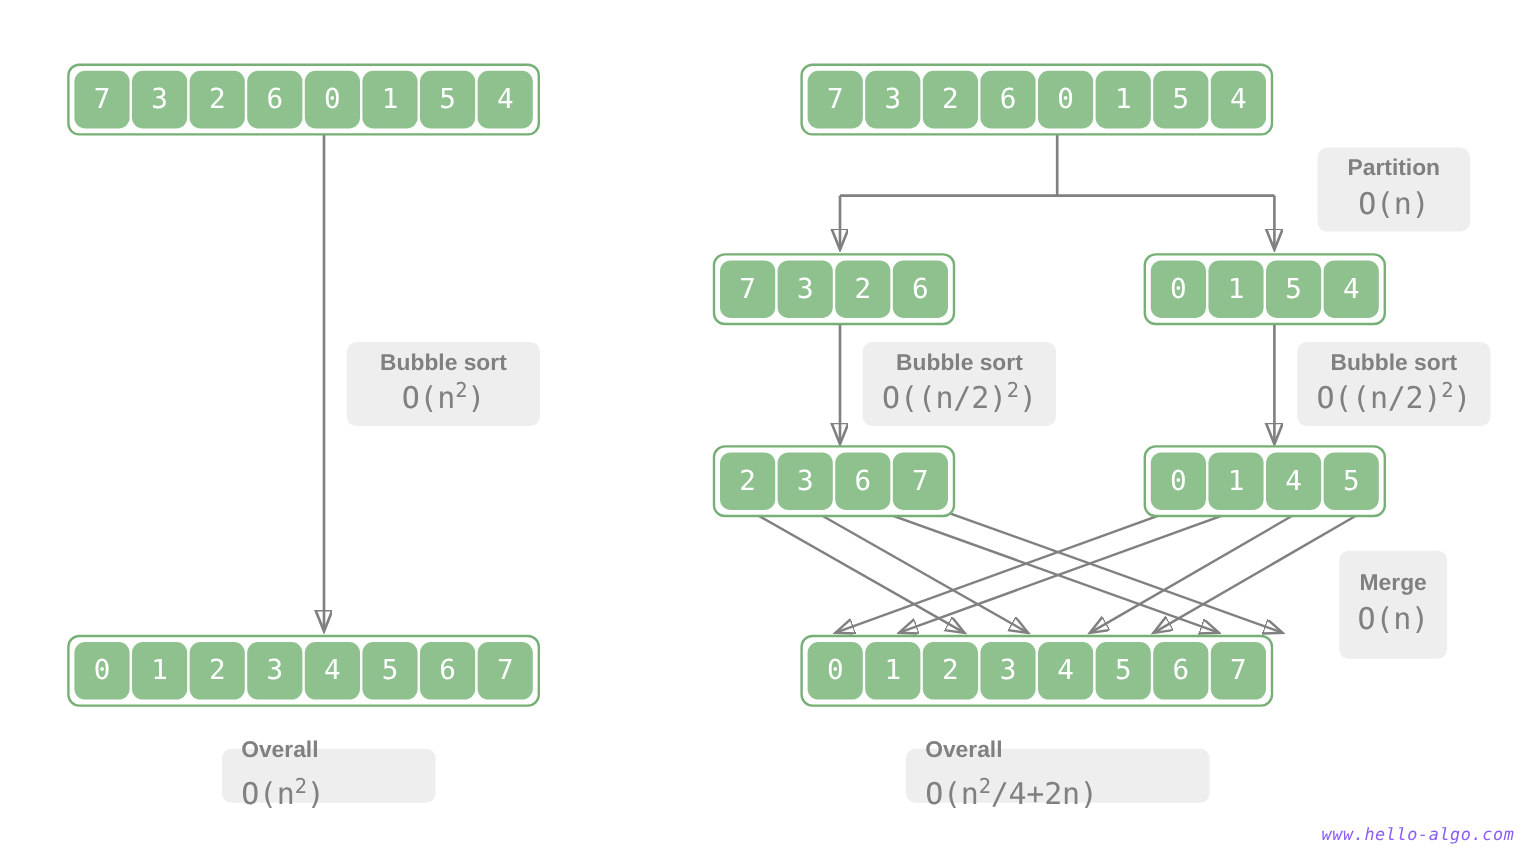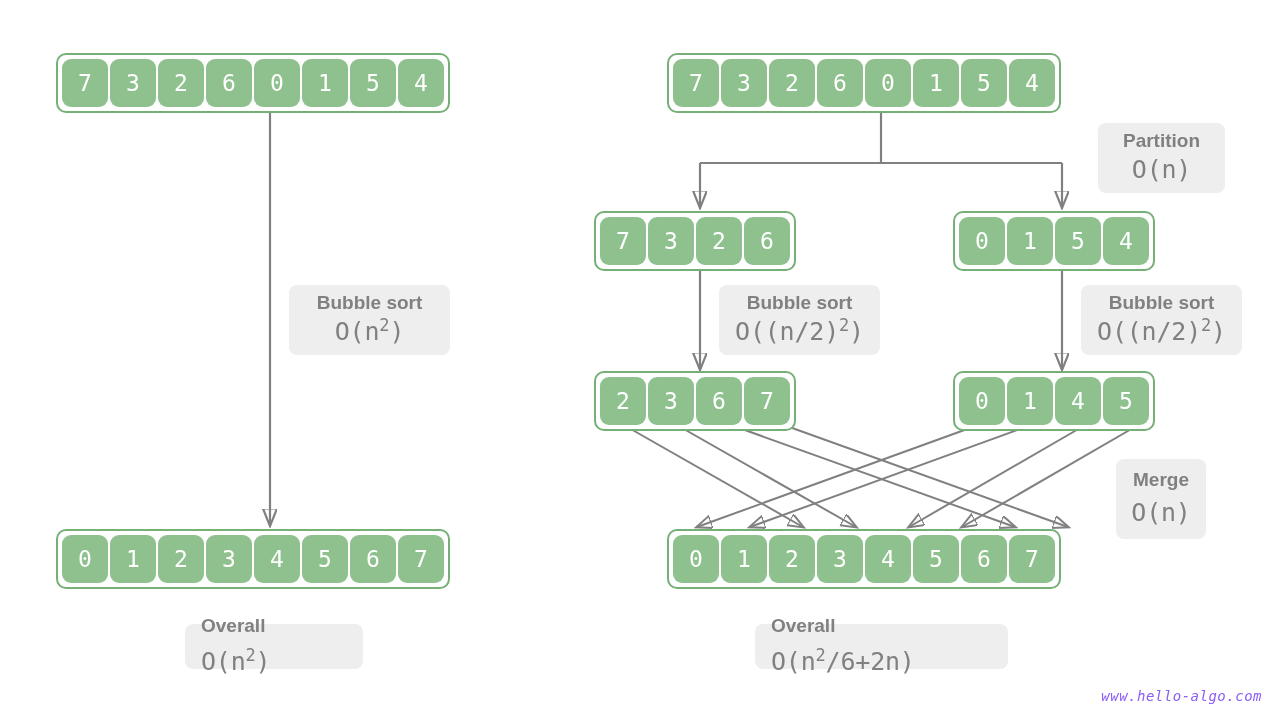--- a/index.html
+++ b/index.html
@@ -214,34 +214,34 @@
     <div class="cell">7</div>
   </div>
 
 <div class="array" style="left:953px; top:371px;">
     <div class="cell">0</div>
     <div class="cell">1</div>
     <div class="cell">4</div>
     <div class="cell">5</div>
   </div>
 
-<div class="note" style="left:1116px; top:459px; width:90px; height:80px;justify-content:space-between;">
+<div class="note" style="left:1116px; top:459px; width:90px; height:90px;">
   <span class="title">Merge</span>
   <span class="formula">O(n)</span>
 </div>
 
 <div class="array" style="left:667px; top:529px;">
     <div class="cell">0</div>
     <div class="cell">1</div>
     <div class="cell">2</div>
     <div class="cell">3</div>
     <div class="cell">4</div>
     <div class="cell">5</div>
     <div class="cell">6</div>
     <div class="cell">7</div>
   </div>
 
 <div class="note single" style="left:755px; top:624px; width:253px; height:45px;">
   <span class="title">Overall</span>
-  <span class="formula"><span>O(n</span><sup>2</sup><span>/6+2n)</span></span>
+  <span class="formula"><span>O(n</span><sup>2</sup><span>/4+2n)</span></span>
 </div>
 
 <div class="watermark">www.hello-algo.com</div>
 
 </body></html>

